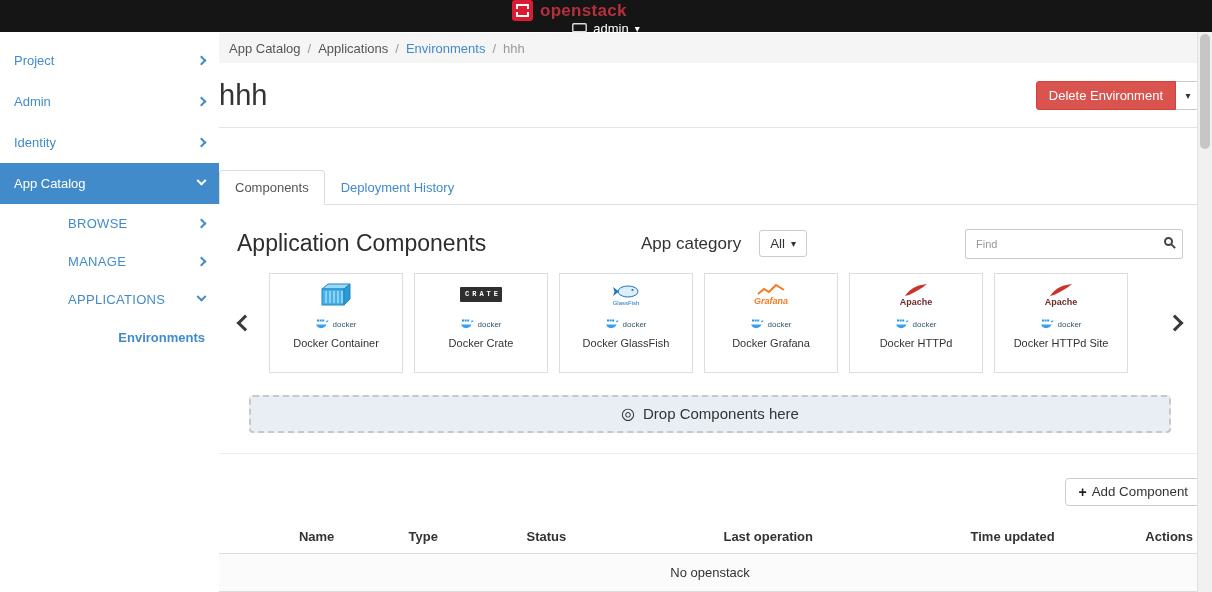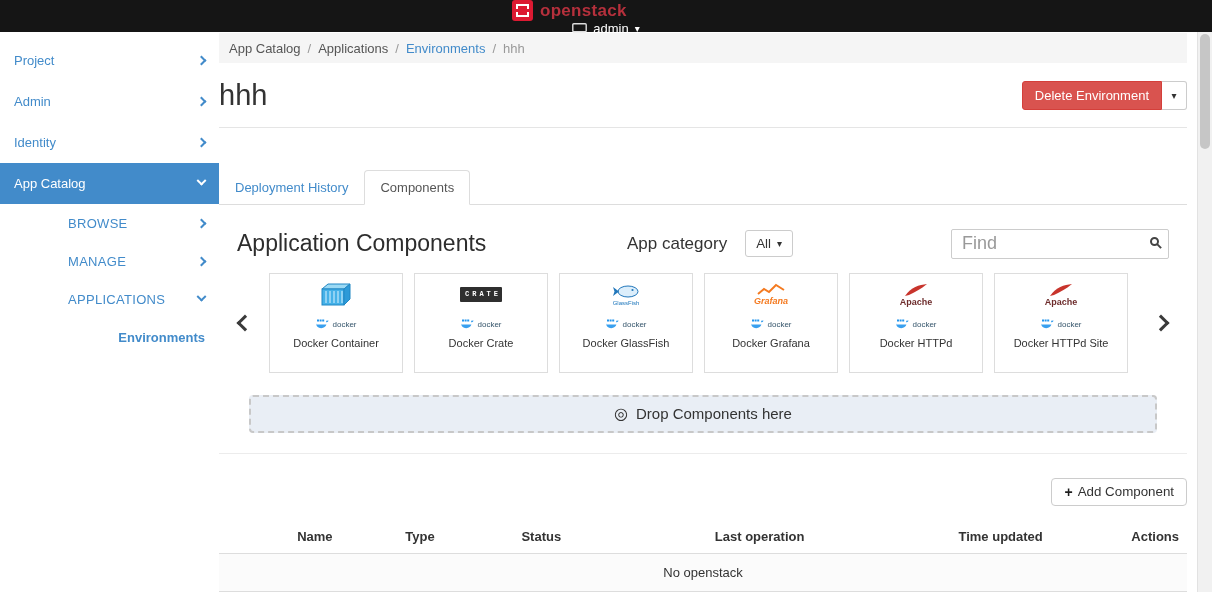--- a/index.html
+++ b/index.html
@@ -14,21 +14,21 @@
   .brand { display:flex; align-items:center; gap:7px; width:188px; cursor:pointer; }
   .logo-mark { width:21px; height:21px; background:#dc1a32; border-radius:3px; position:relative; flex:0 0 auto; }
   .logo-mark::before { content:""; position:absolute; left:4px; right:4px; top:4px; bottom:4px; border:2px solid #fff; }
   .logo-mark::after  { content:""; position:absolute; left:2px; right:2px; top:9px; height:3px; background:#dc1a32; }
   .brand-text { color:#b5303c; font-weight:bold; font-size:17px; letter-spacing:.3px; }
   .top-menu { display:flex; align-items:center; gap:6px; color:#fff; cursor:pointer; padding:0 6px; height:32px; }
   .top-menu .caret { font-size:10px; color:#fff; }
   .user-menu { margin-left:auto; }
 
   
-  .layout { display:flex; height:560px; margin-right:25px; }
+  .layout { display:flex; height:560px; margin-right:11px; }
   .sidebar { width:219px; padding-top:8px; flex:0 0 auto; }
   .side-item { height:41px; display:flex; align-items:center; padding:0 14px; color:#428bca; cursor:pointer; }
   .side-item .chev { margin-left:auto; }
   .side-item.active { background:#428bca; color:#fff; }
   .side-sub { height:38px; padding-left:68px; letter-spacing:.3px; }
   .side-leaf { height:38px; justify-content:flex-end; font-weight:bold; }
 
   .chev { display:inline-block; width:7px; height:7px; border-style:solid; border-width:2px 2px 0 0; border-color:currentColor; transform:rotate(45deg); }
   .chev.down { transform:rotate(135deg) translate(-2px,2px); }
   .chev.big { width:12px; height:12px; border-width:3px 3px 0 0; color:#3a3a3a; }
@@ -58,21 +58,21 @@
   .tab.inactive { color:#428bca; border:1px solid transparent; }
 
   
   .murano { padding:0 18px; }
   .comp-toolbar { display:flex; align-items:center; margin-top:24px; }
   .comp-heading { font-size:23px; font-weight:400; color:#2d2d2d; }
   .cat-label { margin-left:auto; font-size:17px; color:#333; }
   .btn-all { margin-left:18px; padding:5px 10px; border:1px solid #ccc; background:#fff; border-radius:3px; color:#333; display:flex; align-items:center; gap:6px; cursor:pointer; }
   .btn-all .caret { font-size:10px; }
   .find-wrap { margin-left:158px; position:relative; width:218px; }
-  .find-input { width:100%; height:30px; border:1px solid #ccc; border-radius:2px; padding:0 28px 0 10px; font-size:18px; color:#555; font-family:"Liberation Sans", sans-serif; }
+  .find-input { width:100%; height:30px; border:1px solid #ccc; border-radius:2px; padding:0 28px 0 10px; font-size:11px; color:#555; font-family:"Liberation Sans", sans-serif; }
   .find-input::placeholder { color:#999; }
   .search-icon { position:absolute; right:10px; top:8px; width:9px; height:9px; border:2px solid #444; border-radius:50%; cursor:pointer; }
   .search-icon::after { content:""; position:absolute; width:6px; height:2px; background:#444; transform:rotate(45deg); right:-5px; bottom:-3px; }
 
   
   .carousel { display:flex; align-items:center; margin-top:14px; }
   .car-arrow { flex:0 0 16px; display:flex; justify-content:center; cursor:pointer; }
   .cards { display:flex; gap:11px; margin:0 16px; flex:1; overflow:hidden; }
   .card { flex:0 0 134px; height:100px; border:1px solid #ddd; background:#fff; text-align:center; padding-top:0; cursor:move; }
   .card-icon { height:42px; display:flex; flex-direction:column; align-items:center; justify-content:center; line-height:1; gap:1px; }
@@ -182,22 +182,22 @@
       <div class="delete-group">
         <button class="btn-danger">Delete Environment</button>
         <button class="btn-caret">
             <span>▾</span>
           </button>
       </div>
     </div>
     <hr class="title-rule">
 
     <div class="tabs">
+      <div class="tab active">Components</div>
       <div class="tab inactive">Deployment History</div>
-      <div class="tab active">Components</div>
     </div>
 
     <div class="murano">
       <div class="comp-toolbar">
         <div class="comp-heading">Application Components</div>
         <div class="cat-label">App category</div>
         <button class="btn-all">
           <span>All</span>
           <span class="caret">▾</span>
         </button>

